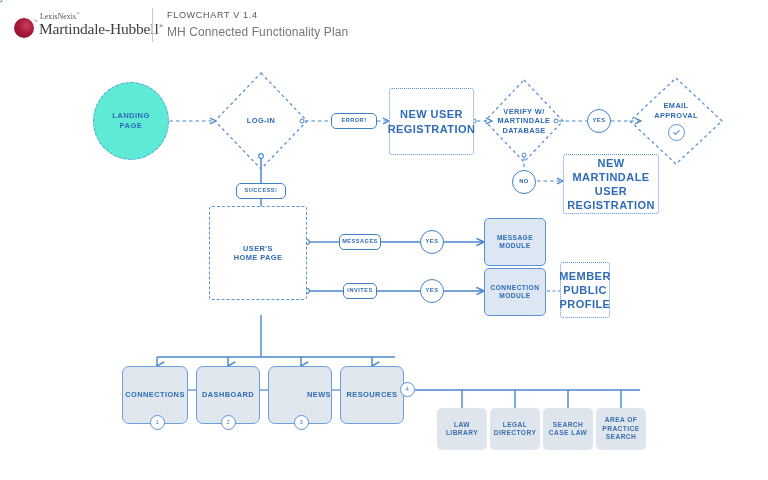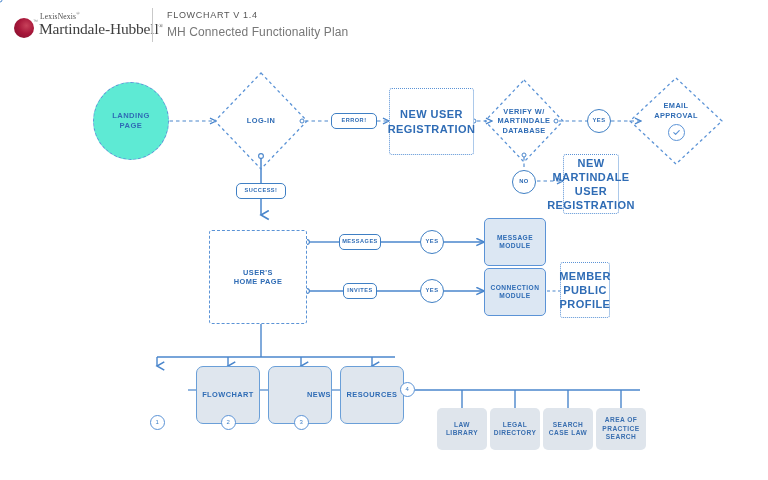--- a/index.html
+++ b/index.html
@@ -193,29 +193,29 @@
               <path d="M2,5.2 L4,7.2 L8,2.8" fill="none" stroke="#5b93d6" stroke-width="1.2" stroke-linecap="round" stroke-linejoin="round"></path>
             </svg>
         </span>
       </div>
     </div>
 
     <div class="node n-ycircle" style="left:512px;top:170px;width:24px;height:24px;">
       <span>NO</span>
     </div>
 
-    <div class="node n-box-dot" style="left:563px;top:154px;width:56px;height:60px;">
+    <div class="node n-box-dot" style="left:563px;top:154px;width:96px;height:60px;">
       <span>NEW<br>MARTINDALE<br>USER<br>REGISTRATION</span>
     </div>
 
     <div class="node n-pill" style="left:236px;top:183px;width:50px;height:16px;">
       <span>SUCCESS!</span>
     </div>
 
-    <div class="node n-box-dash" style="left:209px;top:230px;width:98px;height:94px;">
+    <div class="node n-box-dash" style="left:209px;top:206px;width:98px;height:94px;">
       <span>USER'S<br>HOME PAGE</span>
     </div>
 
     <div class="node n-pill" style="left:339px;top:234px;width:42px;height:16px;">
       <span>MESSAGES</span>
     </div>
 
     <div class="node n-ycircle" style="left:420px;top:230px;width:24px;height:24px;">
       <span>YES</span>
     </div>
@@ -233,26 +233,29 @@
     </div>
 
     <div class="node n-box-fill" style="left:484px;top:268px;width:62px;height:48px;">
       <span>CONNECTION<br>MODULE</span>
     </div>
 
     <div class="node n-box-dot" style="left:560px;top:262px;width:50px;height:56px;">
       <span>MEMBER<br>PUBLIC<br>PROFILE</span>
     </div>
 
+    <div class="node n-box-big" style="left:122px;top:366px;width:66px;height:58px;">
+      <span>CONNECTIONS</span>
+    </div>
     <div class="node n-num" style="left:150px;top:415px;width:15px;height:15px;">
       <span>1</span>
     </div>
 
     <div class="node n-box-big" style="left:196px;top:366px;width:64px;height:58px;">
-      <span>FLOWCHART</span>
+      <span>DASHBOARD</span>
     </div>
     <div class="node n-num" style="left:221px;top:415px;width:15px;height:15px;">
       <span>2</span>
     </div>
 
     <div class="node n-box-big" style="left:268px;top:366px;width:64px;height:58px;justify-content:flex-end;">
       <span>NEWS</span>
     </div>
     <div class="node n-num" style="left:294px;top:415px;width:15px;height:15px;">
       <span>3</span>

